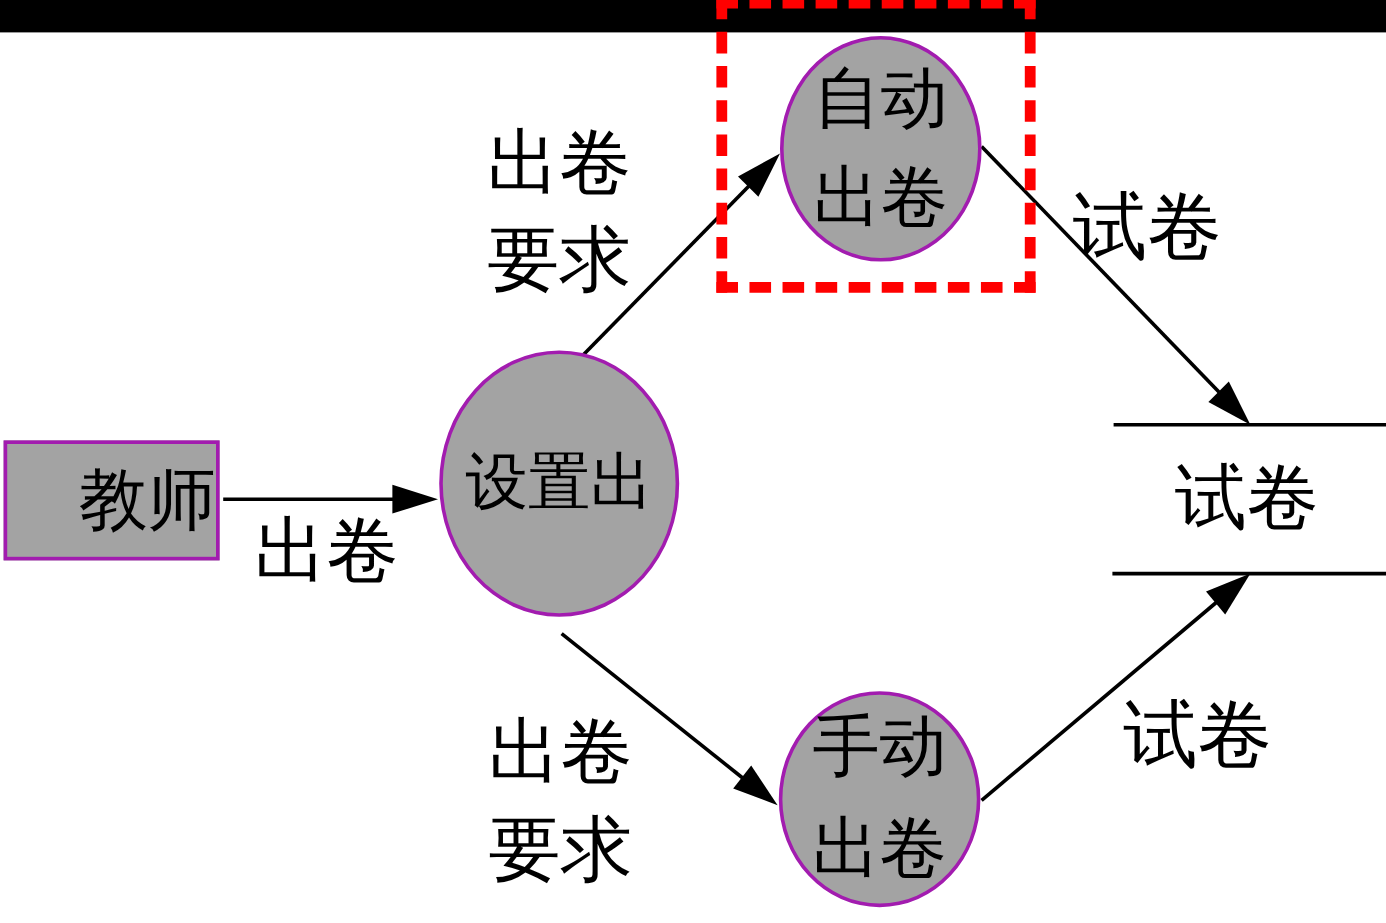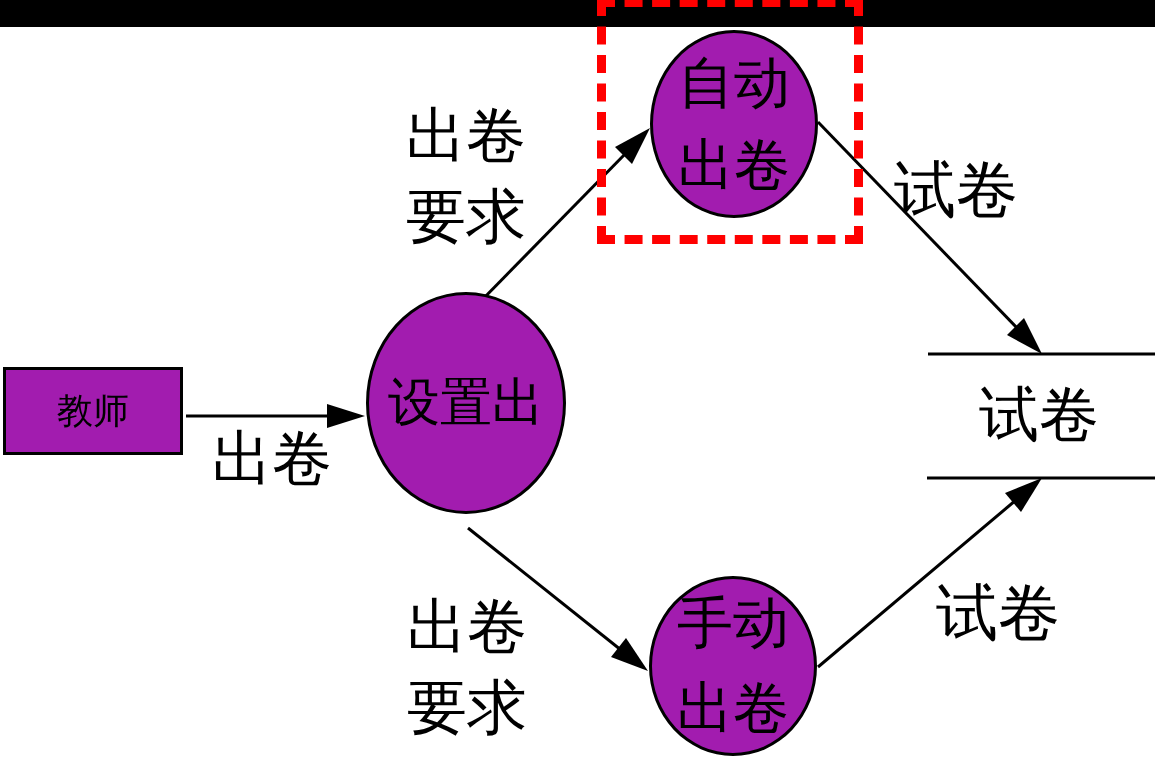--- a/index.html
+++ b/index.html
@@ -14,25 +14,25 @@
   #highlight{
     left:597px;top:-2px;width:266px;height:246px;box-sizing:border-box;
     border:9px dashed #FF0000;z-index:6;pointer-events:none;
   }
   
   #edges{left:0;top:0;width:1155px;height:769px;z-index:2;}
   #edges line{stroke:#000;stroke-width:3;}
   #edges polygon{fill:#000;stroke:none;}
   
   .node{
-    box-sizing:border-box;border:3px solid #000000;background:#a21caf;z-index:3;
+    box-sizing:border-box;border:3px solid #a21caf;background:#a3a3a3;z-index:3;
     display:flex;flex-direction:column;align-items:center;justify-content:center;
     text-align:center;
   }
-  #teacher{left:3px;top:367px;width:180px;height:88px;font-size:36px;}
+  #teacher{left:3px;top:367px;width:180px;height:100px;font-size:57px;align-items:flex-end;}
   #setup{left:366px;top:292px;width:200px;height:222px;border-radius:50%;
          font-size:52px;line-height:78px;}
   #auto{left:650px;top:30px;width:168px;height:188px;border-radius:50%;
         font-size:56px;line-height:82px;}
   #manual{left:649px;top:576px;width:168px;height:180px;border-radius:50%;
           font-size:56px;line-height:85px;}
   
   #store-label{left:939px;top:383px;width:200px;font-size:60px;line-height:64px;
                text-align:center;z-index:3;}
   

